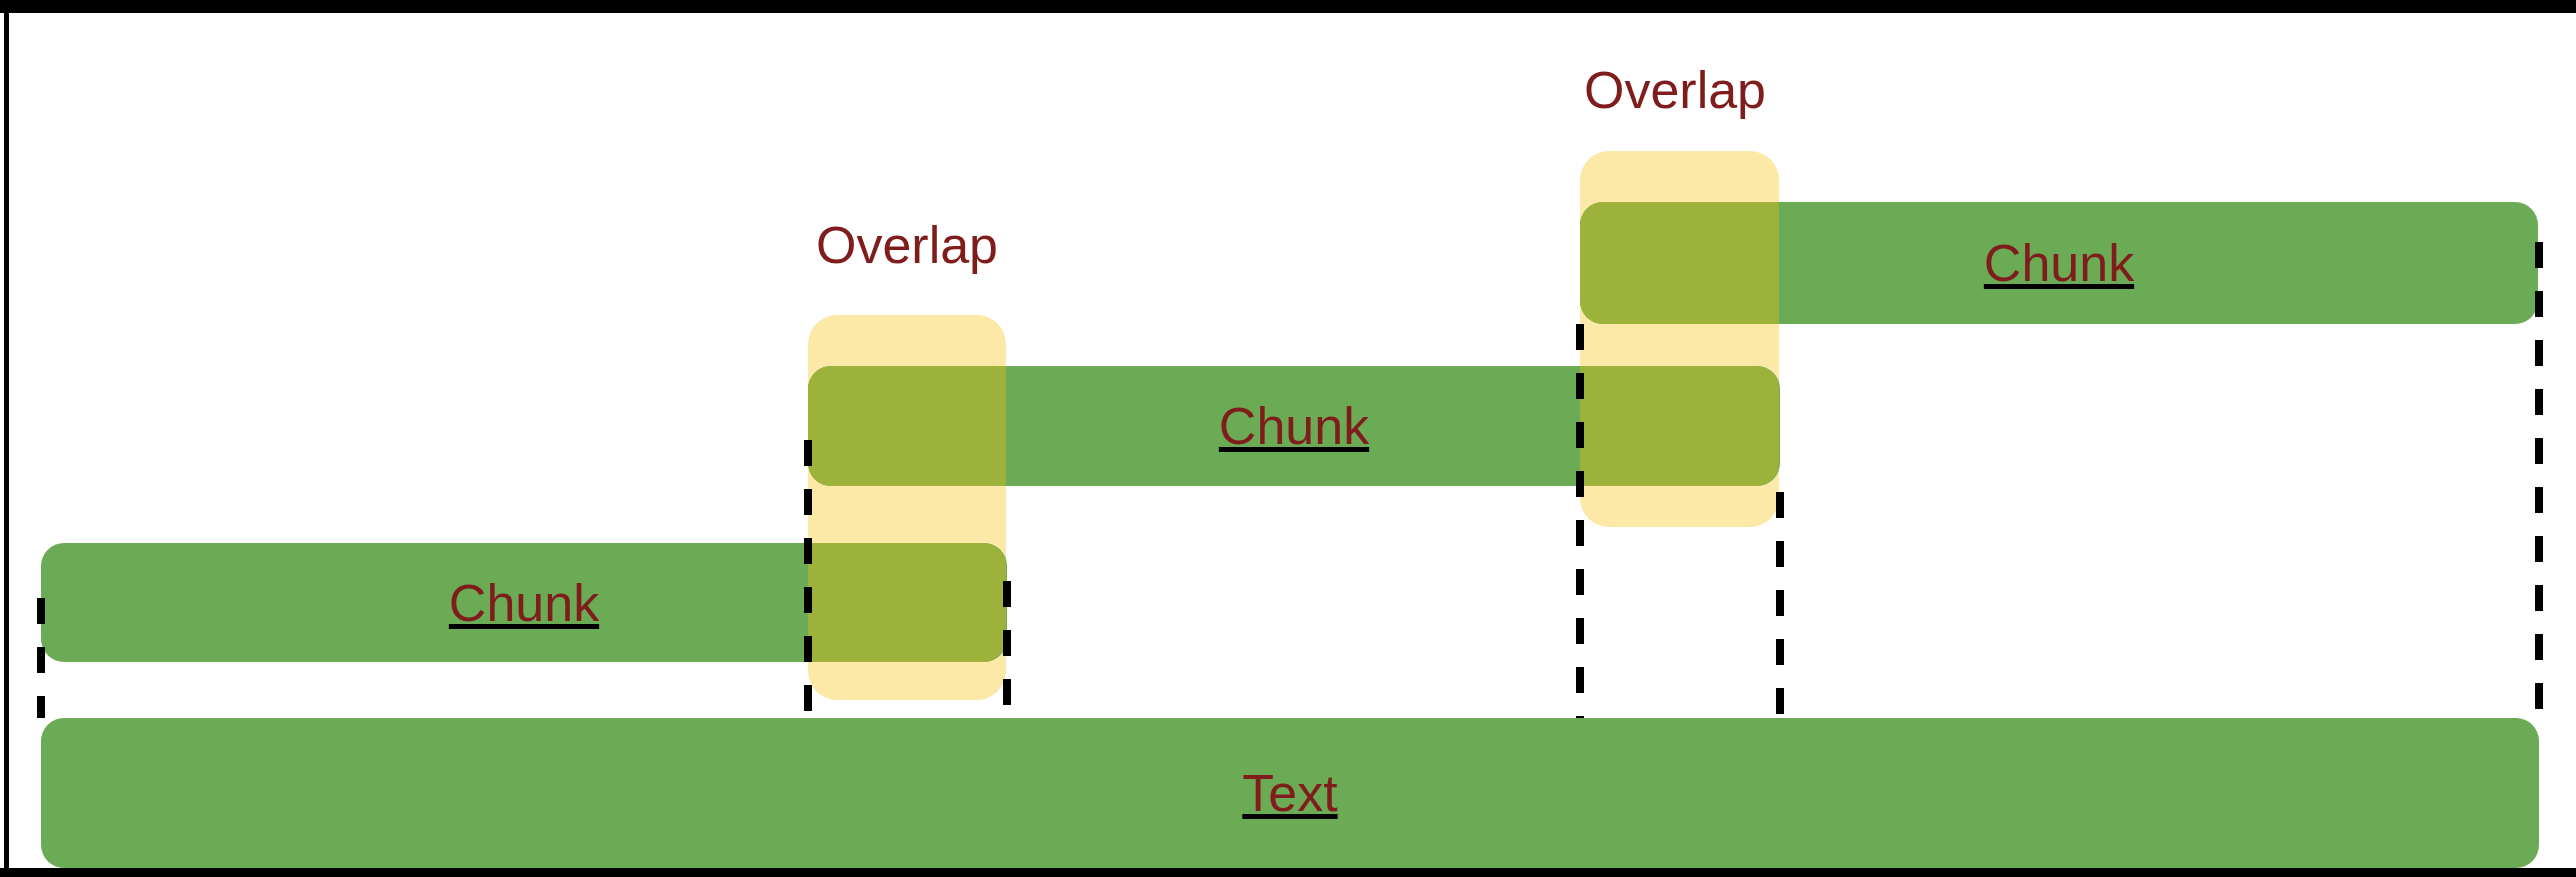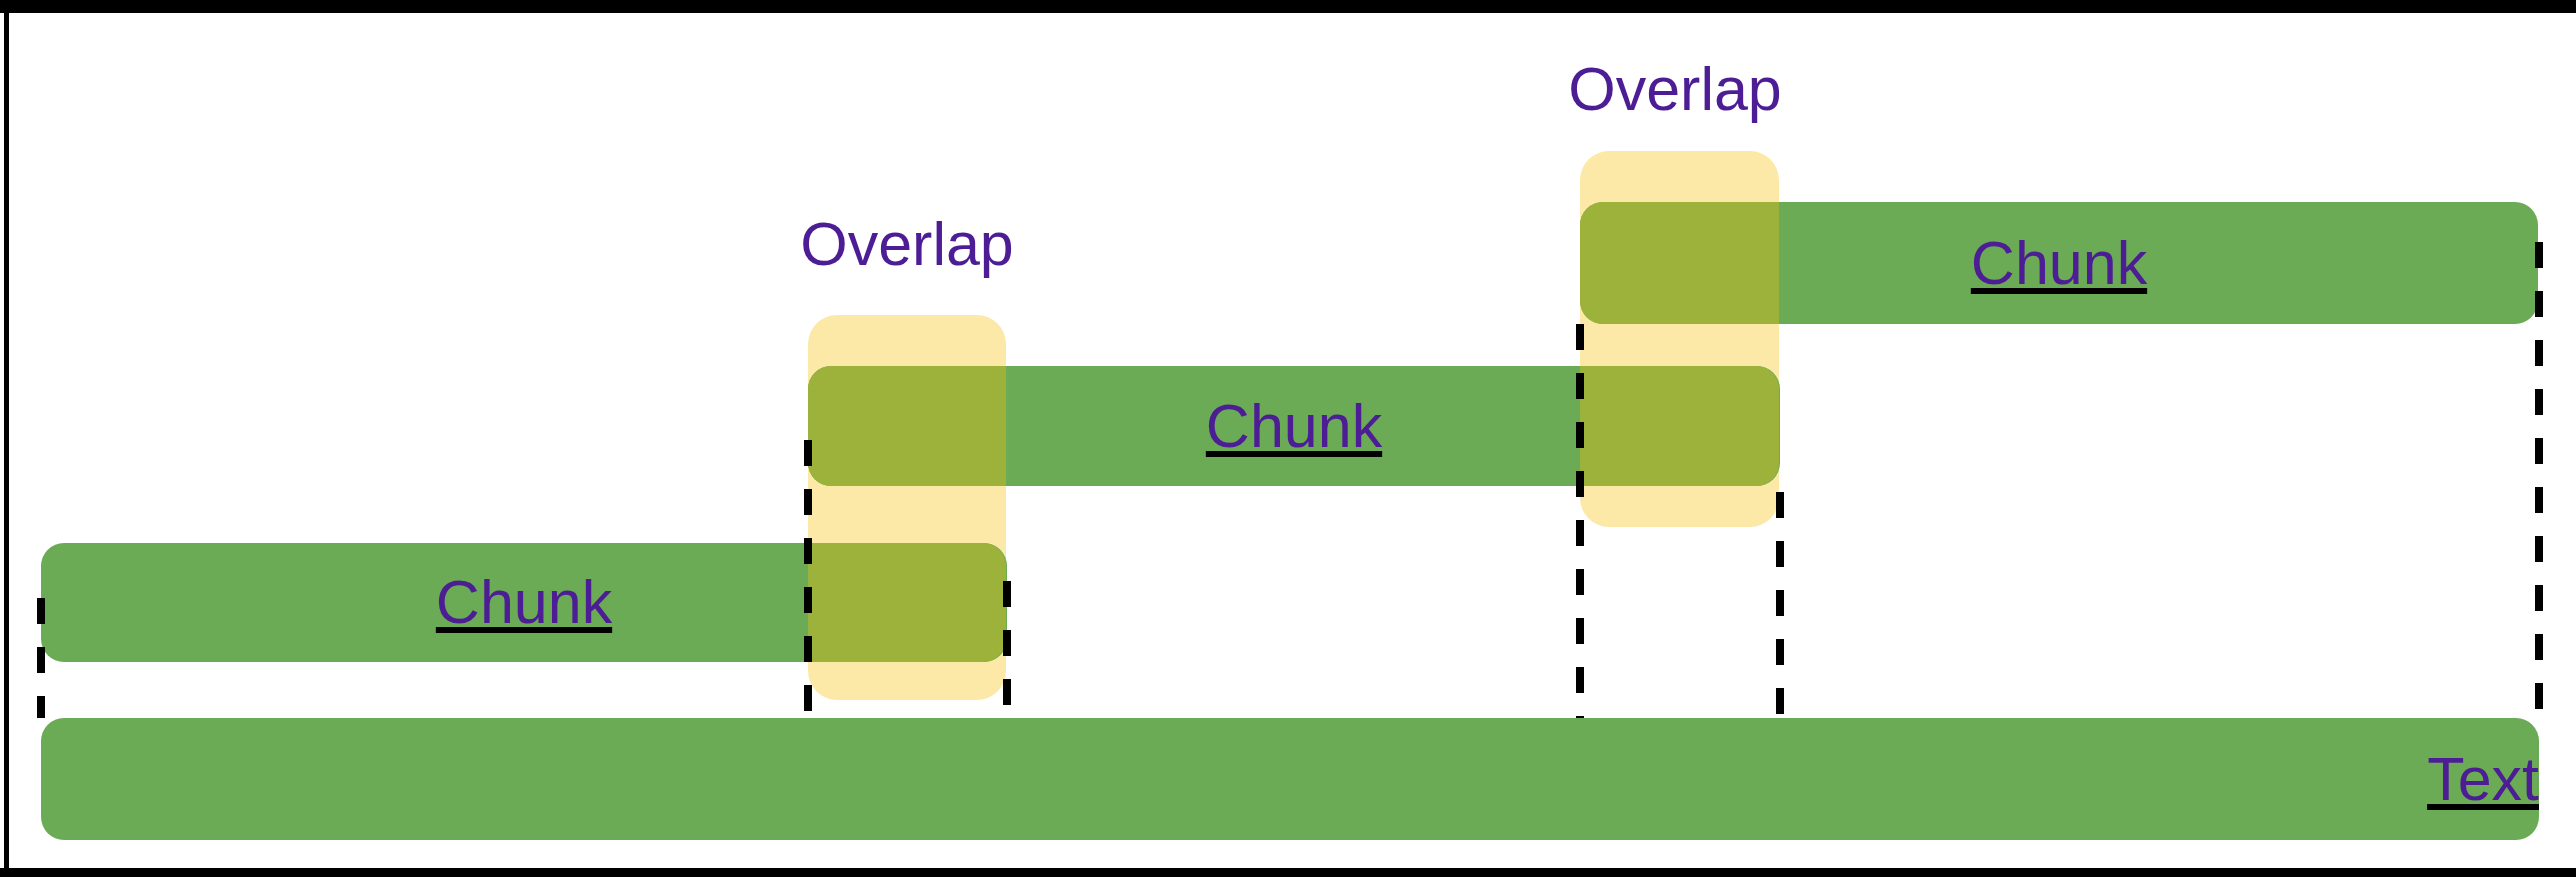--- a/index.html
+++ b/index.html
@@ -37,21 +37,21 @@
     border-radius: 23px;
     z-index: 2;
     display: flex;
     align-items: center;
     justify-content: center;
     text-decoration: underline;
   }
   .chunk-bar-1 { left: 41px;   top: 543px; width: 966px;  height: 119px; }
   .chunk-bar-2 { left: 808px;  top: 366px; width: 972px; height: 120px; }
   .chunk-bar-3 { left: 1580px; top: 202px; width: 958px;  height: 122px; }
-  .text-bar    { left: 41px;   top: 718px; width: 2498px; height: 122px; justify-content: flex-end; }
+  .text-bar    { left: 41px;   top: 718px; width: 2498px; height: 150px; }
 
   
   .overlap-shade {
     background: var(--overlap_olive, #9DB23B);
     z-index: 3;
   }
   .shade-left-round  { border-radius: 23px 0 0 23px; }
   .shade-right-round { border-radius: 0 23px 23px 0; }
   .shade-1a { left: 808px;  top: 366px; width: 198px; height: 120px; }
   .shade-1b { left: 808px;  top: 543px; width: 198px; height: 119px; }
@@ -72,22 +72,22 @@
   }
   .dash-1 { left: 37px;   top: 598px; height: 120px; }
   .dash-2 { left: 804px;  top: 440px; height: 278px; }
   .dash-3 { left: 1003px; top: 581px; height: 137px; }
   .dash-4 { left: 1576px; top: 324px; height: 394px; }
   .dash-5 { left: 1776px; top: 492px; height: 226px; }
   .dash-6 { left: 2535px; top: 242px; height: 476px; }
 
   
   .label {
-    color: #4c1d95;
-    font-size: 61px;
+    color: #7f1d1d;
+    font-size: 52px;
     line-height: 1;
     white-space: nowrap;
   }
   .overlap-label {
     z-index: 5;
     width: 484px;
     height: 93px;
     display: flex;
     align-items: center;
     justify-content: center;

